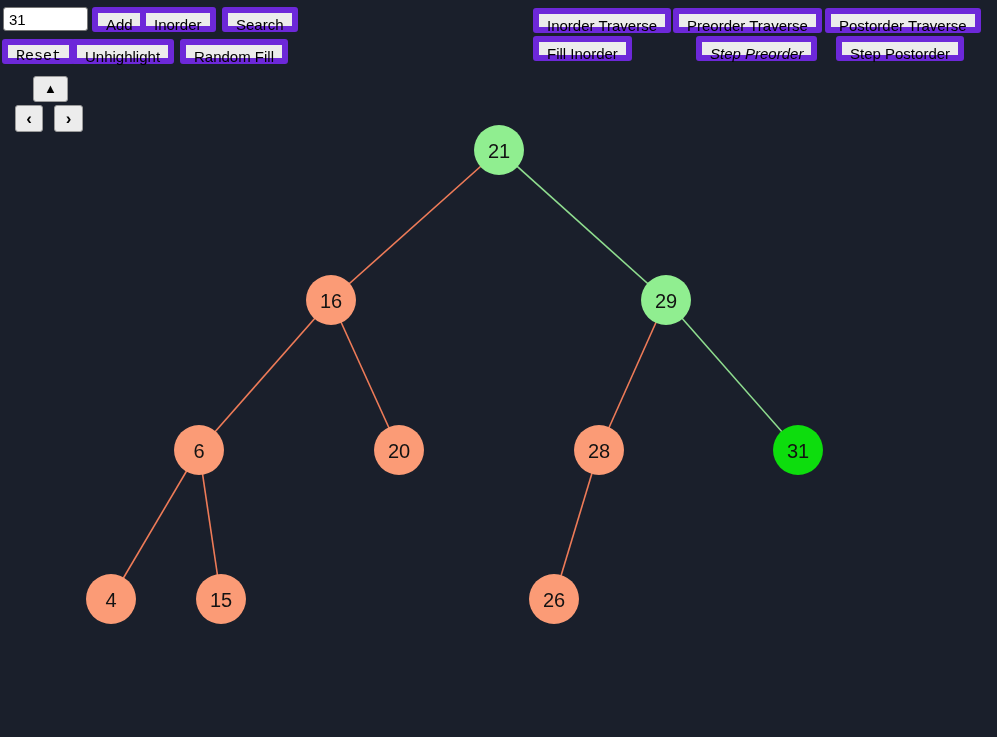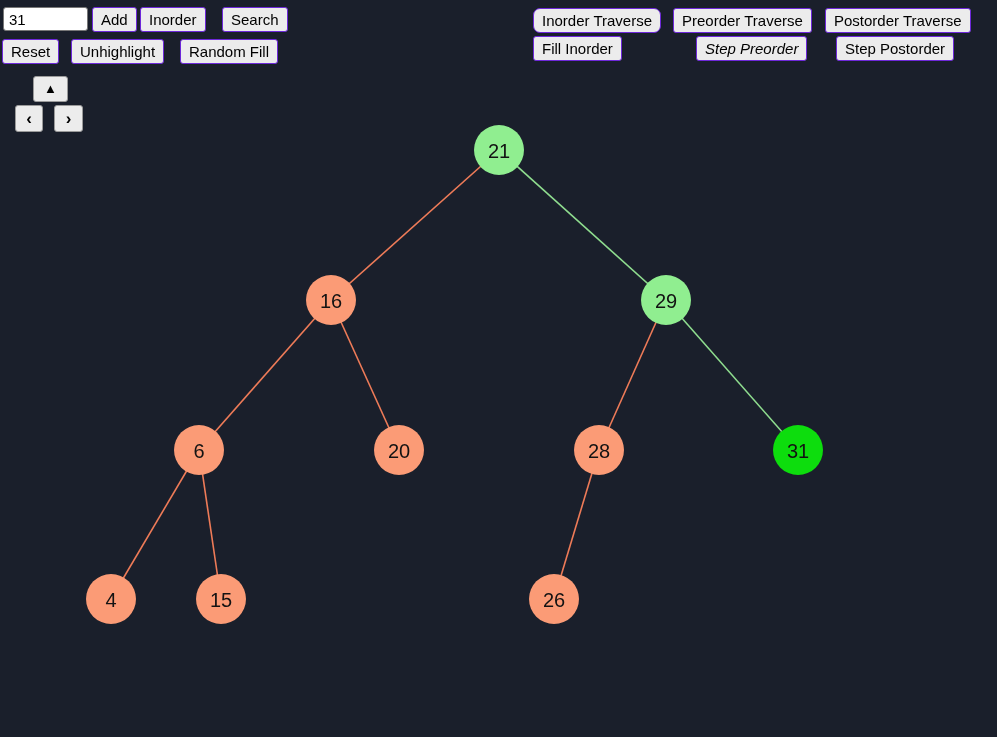--- a/index.html
+++ b/index.html
@@ -10,21 +10,21 @@
   }
   .app {
     position: absolute;
     inset: 0;
     width: 997px;
     height: 737px;
   }
   .btn {
     position: absolute;
     background: #ececec;
-    border: 1px solid #6d28d9;
+    border: 6px solid #6d28d9;
     border-radius: 3px;
     color: #000;
     font-family: "Liberation Sans", sans-serif;
     font-size: 15px;
     line-height: 1;
     padding: 4px 8px;
     height: 25px;
     cursor: pointer;
     white-space: nowrap;
   }
@@ -100,35 +100,35 @@
       <text x="221" y="600" class="node-label" fill="#131313">15</text>
       <circle cx="554" cy="599" r="25" fill="#fb9b76"></circle>
       <text x="554" y="600" class="node-label" fill="#131313">26</text>
     </svg>
 
   <input class="value-input" type="text" value="31" style="">
   <button class="btn" style="left:92px; top:7px;">Add</button>
   <button class="btn" style="left:140px; top:7px;">Inorder</button>
   <button class="btn" style="left:222px; top:7px;">Search</button>
 
-  <button class="btn" style="left:2px; top:39px;">Reset</button>
+  <button class="btn" style="left:2px; top:39px;font-family:Liberation Mono, monospace;">Reset</button>
   <button class="btn" style="left:71px; top:39px;">Unhighlight</button>
   <button class="btn" style="left:180px; top:39px;">Random Fill</button>
 
   <button class="pan-btn pan-up">
     <span>▲</span>
   </button>
   <button class="pan-btn pan-left">
     <span>‹</span>
   </button>
   <button class="pan-btn pan-right">
     <span>›</span>
   </button>
 
-  <button class="btn" style="left:533px; top:8px;border-radius:7px;">Inorder Traverse</button>
+  <button class="btn" style="left:533px; top:8px;">Inorder Traverse</button>
   <button class="btn" style="left:673px; top:8px;">Preorder Traverse</button>
   <button class="btn" style="left:825px; top:8px;">Postorder Traverse</button>
 
   <button class="btn" style="left:533px; top:36px;">Fill Inorder</button>
   <button class="btn" style="left:696px; top:36px;font-style:italic;">Step Preorder</button>
   <button class="btn" style="left:836px; top:36px;">Step Postorder</button>
 
 </div>
 
 </body></html>

